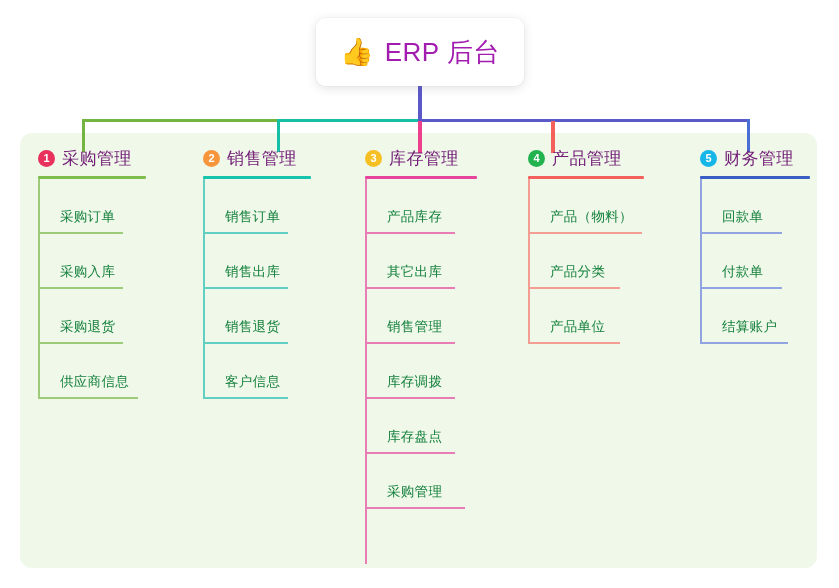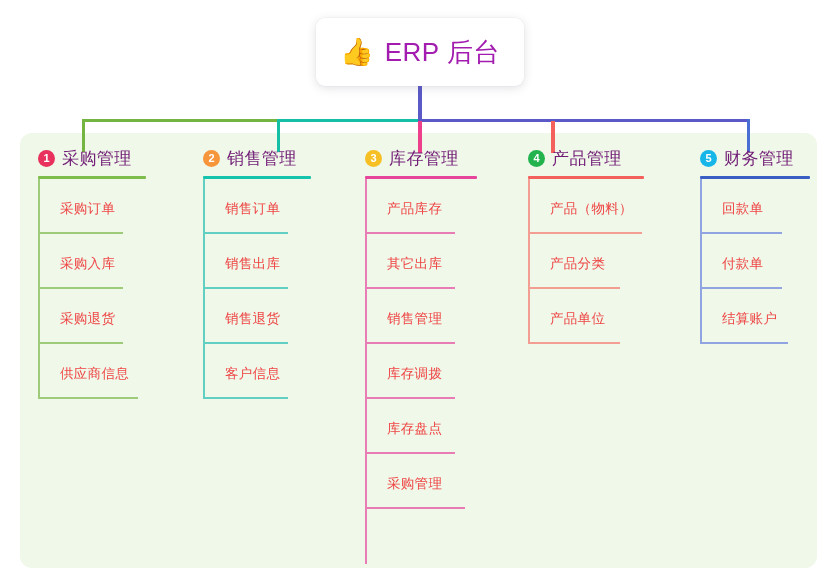--- a/index.html
+++ b/index.html
@@ -96,22 +96,22 @@
   }
   .item{
     position:relative;
     height:55px;
     box-sizing:border-box;
     display:flex;
     align-items:flex-end;
     padding-left:22px;
   }
   .item-label{
-    font-size:13.5px;color:#ef4444;white-space:nowrap;
-    padding-bottom:16px;letter-spacing:.3px;
+    font-size:13.5px;color:#15803d;white-space:nowrap;
+    padding-bottom:8px;letter-spacing:.3px;
   }
   .item-rule{
     position:absolute;left:0;bottom:0;height:2px;
   }
 </style>
 </head>
 <body>
 
 <div id="root">
 

